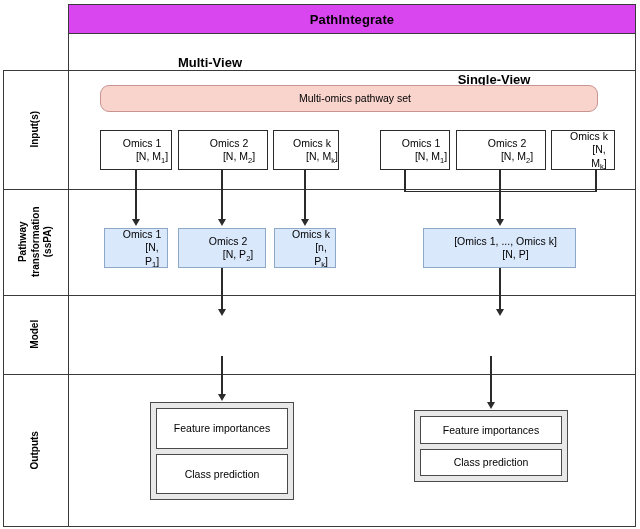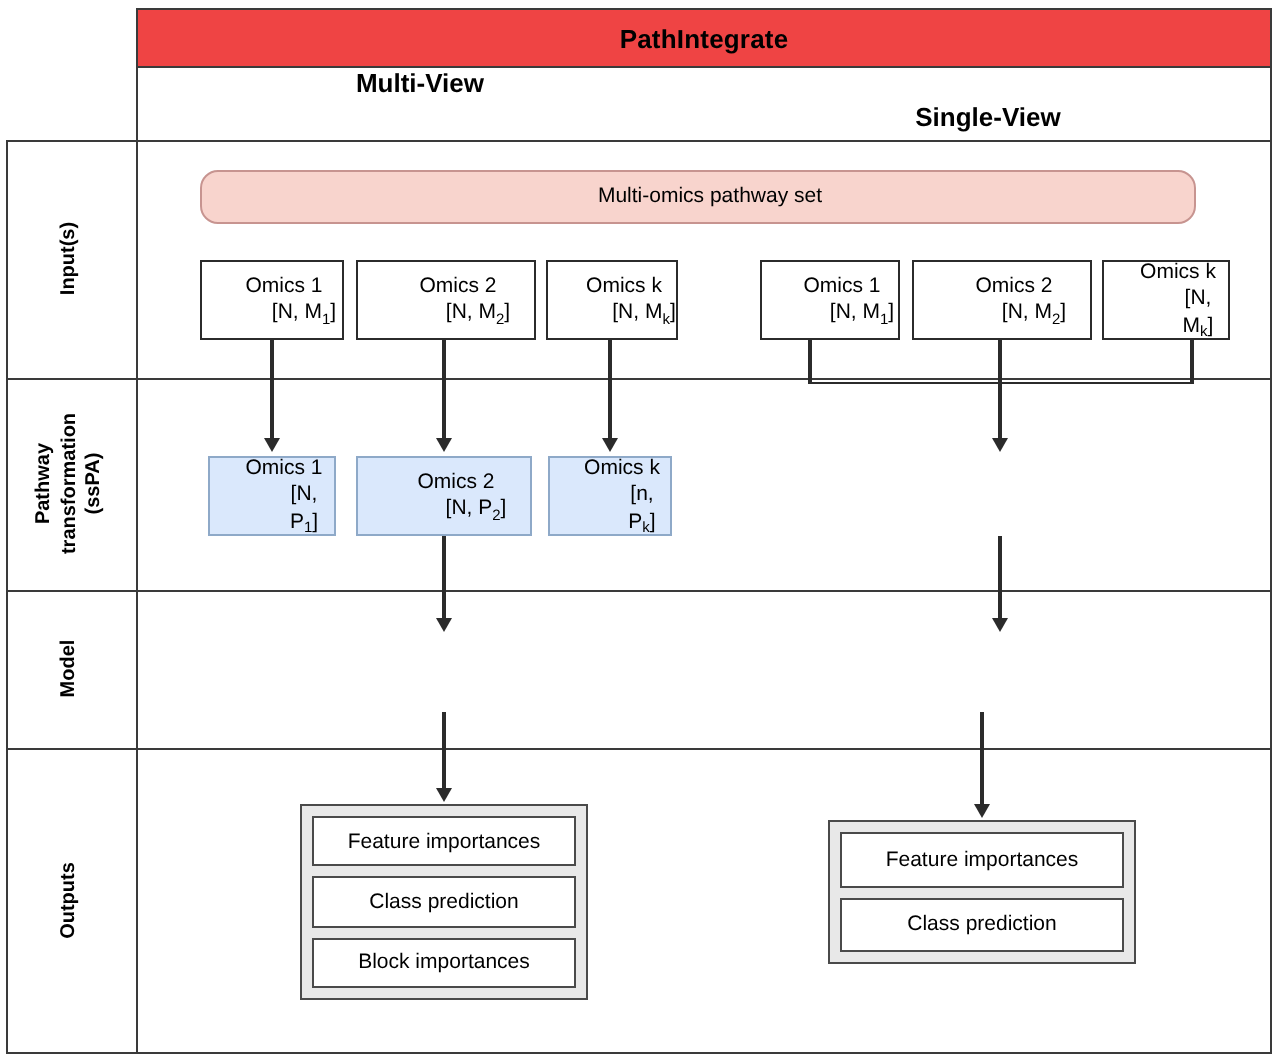--- a/index.html
+++ b/index.html
@@ -22,40 +22,40 @@
   
   .frame-line {
     position: absolute;
     background: #3a3a3a;
   }
   .h-line { height: 1px; }
   .v-line { width: 1px; }
 
   .header-bar {
     position: absolute;
-    background: #ef4444;
+    background: #d946ef;
     border: 1px solid #3a3a3a;
     box-sizing: border-box;
     display: flex;
     align-items: center;
     justify-content: center;
   }
   .header-bar span {
     font-size: 13px;
     font-weight: bold;
     letter-spacing: .1px;
   }
 
   .view-title {
     position: absolute;
     font-size: 13px;
     font-weight: bold;
     text-align: center;
     display: flex;
-    align-items: flex-start;
+    align-items: flex-end;
     justify-content: center;
   }
 
   .row-label {
     position: absolute;
     display: flex;
     align-items: center;
     justify-content: center;
     box-sizing: border-box;
   }
@@ -229,31 +229,32 @@
   </div>
   <div class="node omics-ssp" style="left:178px; top:228px; width:88px; height:40px;">
     <span class="l1">Omics 2</span>
     <span class="l2"><span>[N, P</span><sub>2</sub><span>]</span></span>
   </div>
   <div class="node omics-ssp" style="left:274px; top:228px; width:62px; height:40px;">
     <span class="l1">Omics k</span>
     <span class="l2"><span>[n, P</span><sub>k</sub><span>]</span></span>
   </div>
 
+  <div class="node omics-ssp" style="left:423px; top:228px; width:153px; height:40px;">
+    <span class="l1">[Omics 1, ..., Omics k]</span>
+    <span class="l2">[N, P]</span>
+  </div>
 
 
   <div class="out-group" style="left:150px; top:402px; width:144px; height:98px;">
     <div class="out-item">
       <span>Feature importances</span>
     </div>
     <div class="out-item">
       <span>Class prediction</span>
-    </div>
-    <div class="out-item">
-      <span>Block importances</span>
     </div>
   </div>
 
   <div class="out-group" style="left:414px; top:410px; width:154px; height:72px;">
     <div class="out-item">
       <span>Feature importances</span>
     </div>
     <div class="out-item">
       <span>Class prediction</span>
     </div>

